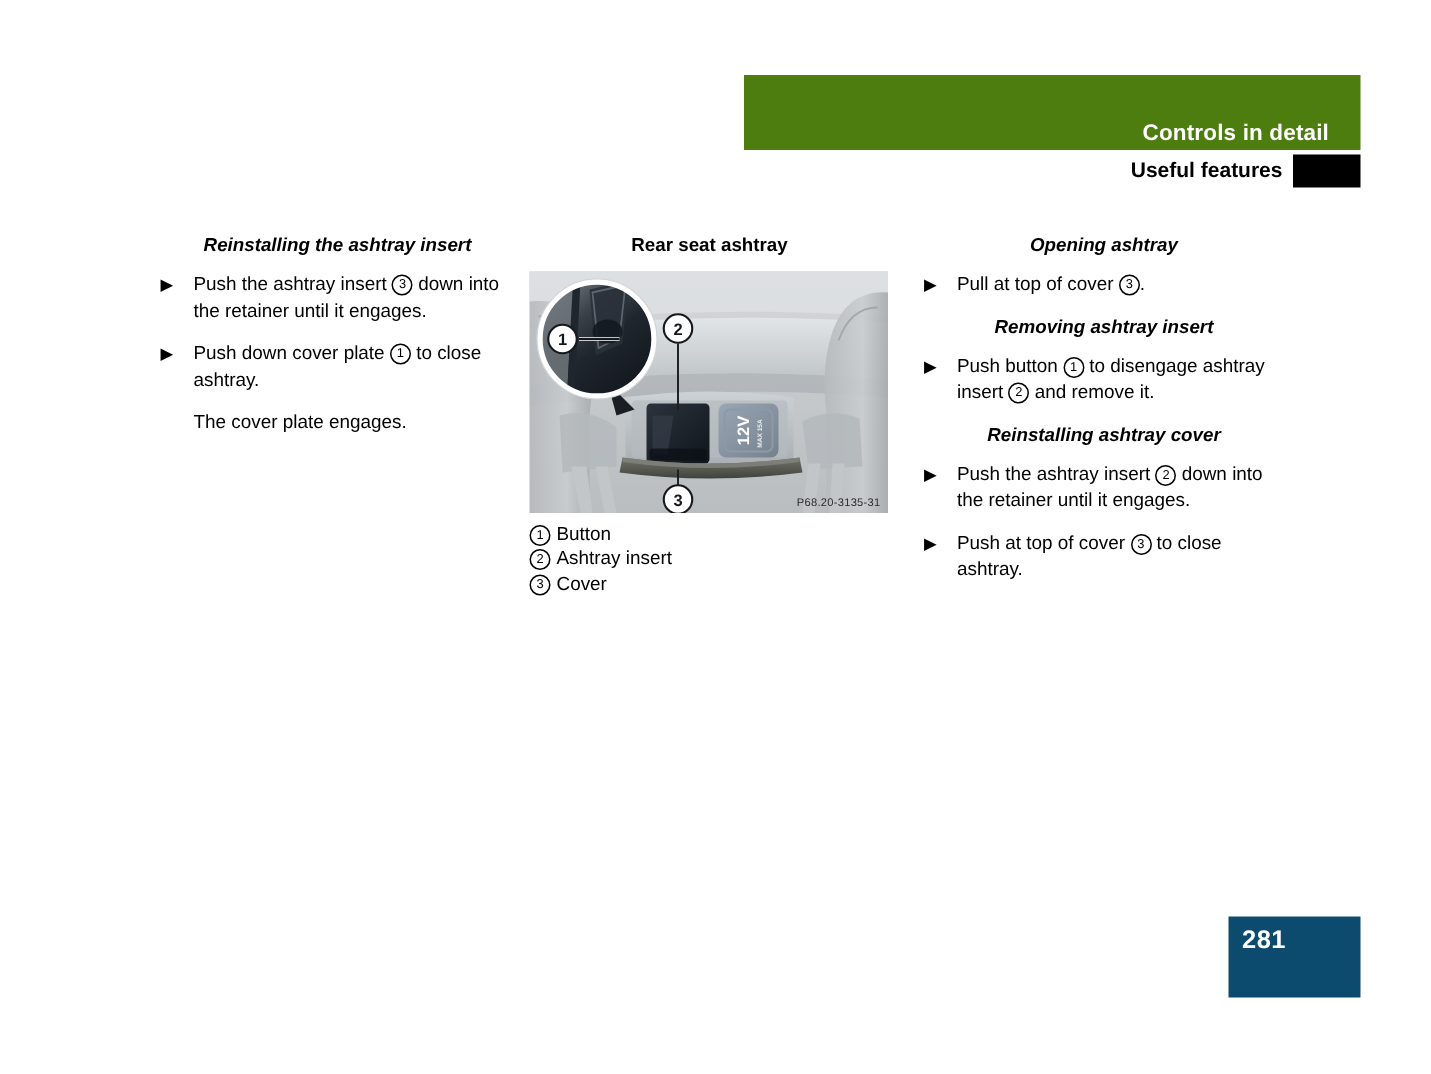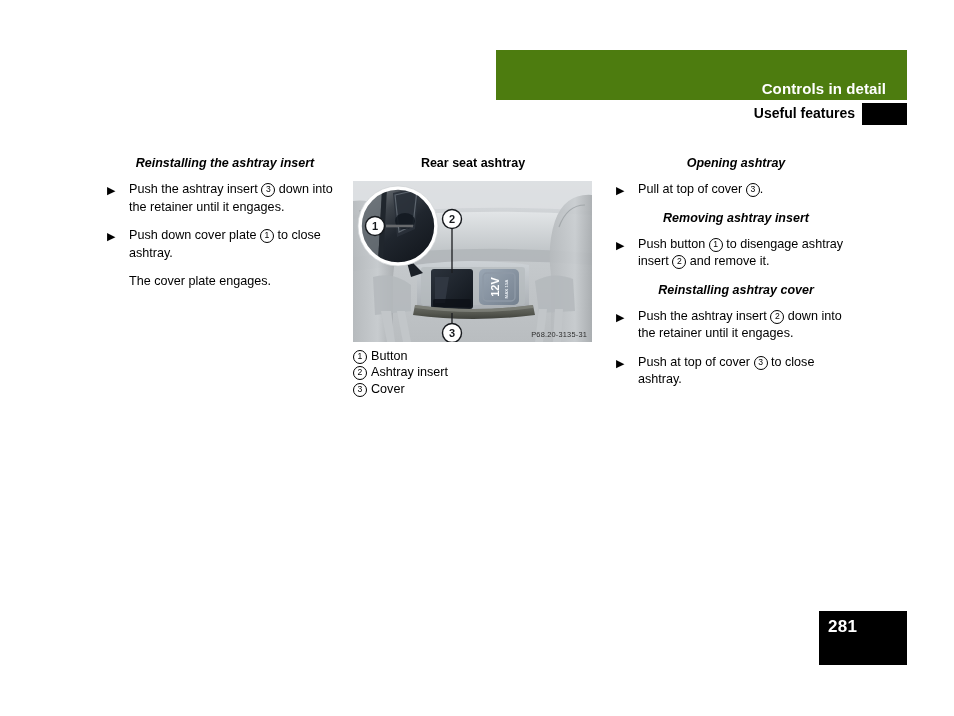--- a/index.html
+++ b/index.html
@@ -162,21 +162,21 @@
     white-space: nowrap;
   }
 
   
   #footer-pagebox {
     position: absolute;
     left: 819px;
     top: 611px;
     width: 88px;
     height: 54px;
-    background: #000000;
+    background: #0c4a6e;
   }
   #footer-pagenum {
     position: absolute;
     left: 9px;
     top: 6px;
     font-size: 17px;
     font-weight: bold;
     color: #ffffff;
     letter-spacing: 0.3px;
   }

